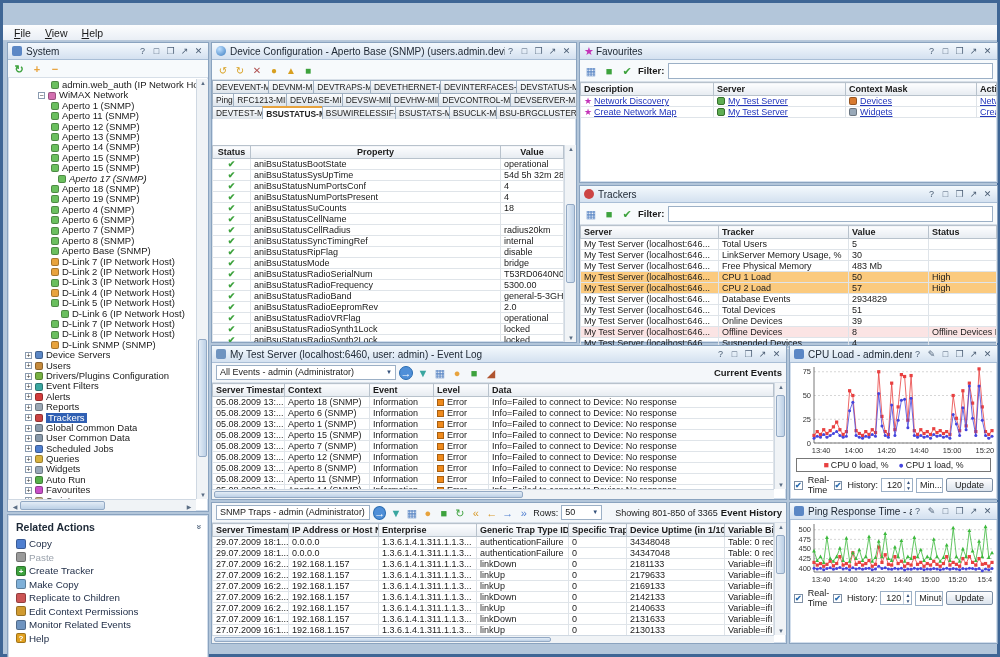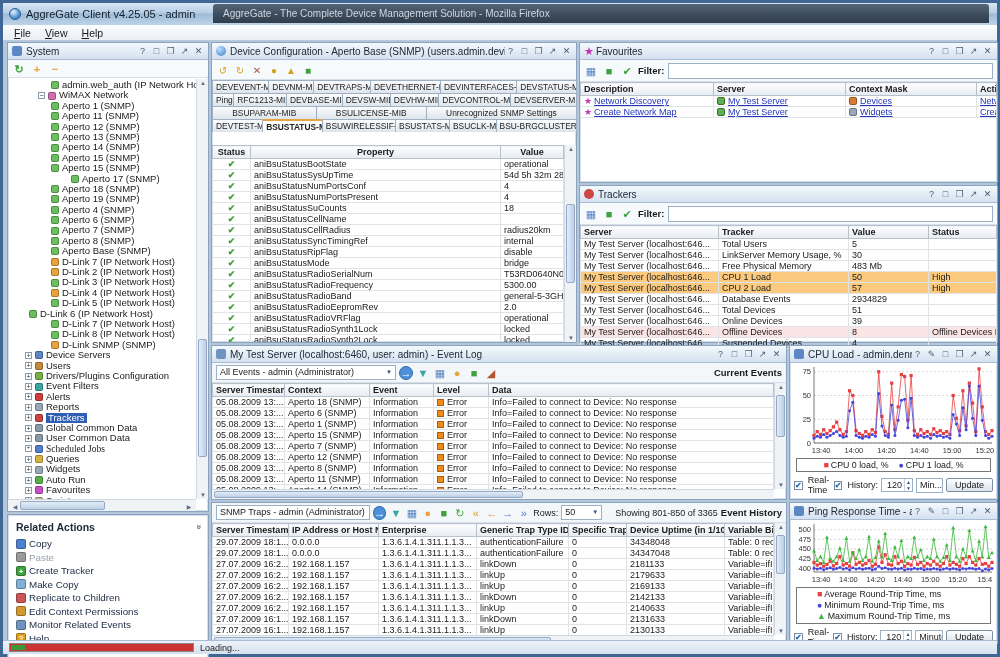--- a/index.html
+++ b/index.html
@@ -99,25 +99,20 @@
   .ic-mon{background:#6f94c0;} .ic-help{background:#e0a020;}
   .star { color:#c433b8; font-size:9px; margin-right:2px; }
   .srv-chip { display:inline-block; width:8px; height:8px; background:#5fae53; border:1px solid #35702c; border-radius:2px; margin-right:3px; vertical-align:-1px;}
   .ctx-chip { display:inline-block; width:8px; height:8px; border-radius:2px; margin-right:3px; vertical-align:-1px; border:1px solid rgba(0,0,0,.3);}
 </style>
 </head>
 <body>
 
 <div class="window">
 
-  <div class="titlebar">
-    <span class="app-ico"></span>
-    <span class="title-text">AggreGate Client v4.25.05 - admin</span>
-    <span class="bg-window">AggreGate - The Complete Device Management Solution - Mozilla Firefox</span>
-  </div>
 
   <div class="menubar">
       <span class="menu-item"><u>F</u>ile</span>
       <span class="menu-item"><u>V</u>iew</span>
       <span class="menu-item"><u>H</u>elp</span>
     </div>
 
   <div class="panel" style="left:4px;top:39px;width:202px;height:470px;">
     <div class="p-hdr">
       <span class="p-ico" style="background:#5b87c5;"></span>
@@ -166,21 +161,21 @@
           <span class="tlabel">Aperto 14 (SNMP)</span>
         </div>
         <div class="trow" style="padding-left: 43px;">
           <span class="gi ic-host"></span>
           <span class="tlabel">Aperto 15 (SNMP)</span>
         </div>
         <div class="trow" style="padding-left: 43px;">
           <span class="gi ic-host"></span>
           <span class="tlabel">Aperto 15 (SNMP)</span>
         </div>
-        <div class="trow" style="padding-left: 63px;">
+        <div class="trow" style="padding-left: 50px; font-style: italic;">
           <span class="gi ic-host"></span>
           <span class="tlabel">Aperto 17 (SNMP)</span>
         </div>
         <div class="trow" style="padding-left: 43px;">
           <span class="gi ic-host"></span>
           <span class="tlabel">Aperto 18 (SNMP)</span>
         </div>
         <div class="trow" style="padding-left: 43px;">
           <span class="gi ic-host"></span>
           <span class="tlabel">Aperto 19 (SNMP)</span>
@@ -218,21 +213,21 @@
           <span class="tlabel">D-Link 3 (IP Network Host)</span>
         </div>
         <div class="trow" style="padding-left: 43px;">
           <span class="gi ic-hostx"></span>
           <span class="tlabel">D-Link 4 (IP Network Host)</span>
         </div>
         <div class="trow" style="padding-left: 43px;">
           <span class="gi ic-host"></span>
           <span class="tlabel">D-Link 5 (IP Network Host)</span>
         </div>
-        <div class="trow" style="padding-left: 21px;">
+        <div class="trow" style="padding-left: 53px;">
           <span class="gi ic-host"></span>
           <span class="tlabel">D-Link 6 (IP Network Host)</span>
         </div>
         <div class="trow" style="padding-left: 43px;">
           <span class="gi ic-host"></span>
           <span class="tlabel">D-Link 7 (IP Network Host)</span>
         </div>
         <div class="trow" style="padding-left: 43px;">
           <span class="gi ic-host"></span>
           <span class="tlabel">D-Link 8 (IP Network Host)</span>
@@ -279,21 +274,21 @@
         <div class="trow" style="padding-left: 17px;">
           <span class="exp">+</span>
           <span class="gi ic-gcd"></span>
           <span class="tlabel">Global Common Data</span>
         </div>
         <div class="trow" style="padding-left: 17px;">
           <span class="exp">+</span>
           <span class="gi ic-ucd"></span>
           <span class="tlabel">User Common Data</span>
         </div>
-        <div class="trow" style="padding-left: 17px; font-family: Liberation Serif, serif;">
+        <div class="trow" style="padding-left: 17px;">
           <span class="exp">+</span>
           <span class="gi ic-job"></span>
           <span class="tlabel">Scheduled Jobs</span>
         </div>
         <div class="trow" style="padding-left: 17px;">
           <span class="exp">+</span>
           <span class="gi ic-qry"></span>
           <span class="tlabel">Queries</span>
         </div>
         <div class="trow" style="padding-left: 17px;">
@@ -403,25 +398,20 @@
           <span class="tab">DEVSTATUS-MIB</span>
         </div>
         <div class="tabrow">
           <span class="tab">Ping</span>
           <span class="tab">RFC1213-MIB</span>
           <span class="tab">DEVBASE-MIB</span>
           <span class="tab">DEVSW-MIB</span>
           <span class="tab">DEVHW-MIB</span>
           <span class="tab">DEVCONTROL-MIB</span>
           <span class="tab">DEVSERVER-MIB</span>
-        </div>
-        <div class="tabrow">
-          <span class="tab">BSUPARAM-MIB</span>
-          <span class="tab">BSULICENSE-MIB</span>
-          <span class="tab">Unrecognized SNMP Settings</span>
         </div>
         <div class="tabrow">
           <span class="tab">DEVTEST-MIB</span>
           <span class="tab active">BSUSTATUS-MIB</span>
           <span class="tab">BSUWIRELESSIF-MIB</span>
           <span class="tab">BSUSTATS-MIB</span>
           <span class="tab">BSUCLK-MIB</span>
           <span class="tab">BSU-BRGCLUSTER-MIB</span>
         </div>
       </div>
@@ -1313,44 +1303,33 @@
         <path d="M 176.1090909090909 34.54 L 174.2090909090909 38.14 L 178.0090909090909 38.14 Z" fill="#3cb93c"></path>
         <path d="M 179.34545454545454 8.428 L 177.44545454545454 12.028 L 181.24545454545455 12.028 Z" fill="#3cb93c"></path>
         <path d="M 182.5818181818182 28.78 L 180.6818181818182 32.38 L 184.4818181818182 32.38 Z" fill="#3cb93c"></path>
         <path d="M 185.8181818181818 38.38 L 183.9181818181818 41.980000000000004 L 187.71818181818182 41.980000000000004 Z" fill="#3cb93c"></path>
         <path d="M 189.05454545454546 19.18 L 187.15454545454546 22.78 L 190.95454545454547 22.78 Z" fill="#3cb93c"></path>
         <path d="M 192.29090909090908 34.54 L 190.39090909090908 38.14 L 194.1909090909091 38.14 Z" fill="#3cb93c"></path>
         <path d="M 195.52727272727273 4.588000000000003 L 193.62727272727273 8.188000000000002 L 197.42727272727274 8.188000000000002 Z" fill="#3cb93c"></path>
         <path d="M 198.76363636363635 35.308 L 196.86363636363635 38.908 L 200.66363636363636 38.908 Z" fill="#3cb93c"></path>
         <path d="M 202 30.699999999999996 L 200.1 34.3 L 203.9 34.3 Z" fill="#3cb93c"></path>
       </svg>
-    <div class="legend-box" id="ping-legend" style="line-height:11px;">
-        <div><span class="leg-item"><span class="leg-marker" style="color: rgb(232, 64, 64);">■</span>Average Round-Trip Time, ms</span></div>
-        <div><span class="leg-item"><span class="leg-marker" style="color: rgb(68, 68, 221);">●</span>Minimum Round-Trip Time, ms</span></div>
-        <div><span class="leg-item"><span class="leg-marker" style="color: rgb(60, 185, 60);">▲</span>Maximum Round-Trip Time, ms</span></div>
-      </div>
     <div class="chart-controls">
       <span class="cb">✔</span>
       <span>Real-Time</span>
       <span class="cb">✔</span>
       <span>History:</span>
       <span class="spin">
         <span class="val">120</span>
         <span class="arrows">
             <span>▲</span>
             <span>▼</span>
           </span>
       </span>
       <span class="dropdown" style="width:44px;">
         <span>Minute</span>
       </span>
       <span class="btn">Update</span>
     </div>
   </div>
 
-  <div class="statusbar">
-    <span class="progress">
-        <span class="seg"></span>
-      </span>
-    <span class="load-label">Loading...</span>
-  </div>
 
 </div>
 
 </body></html>

